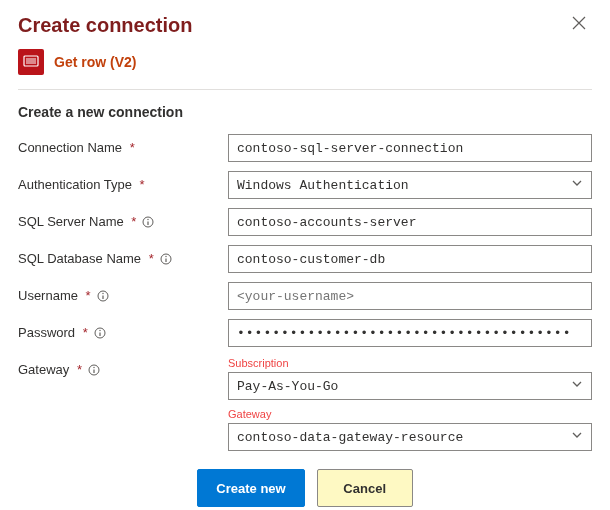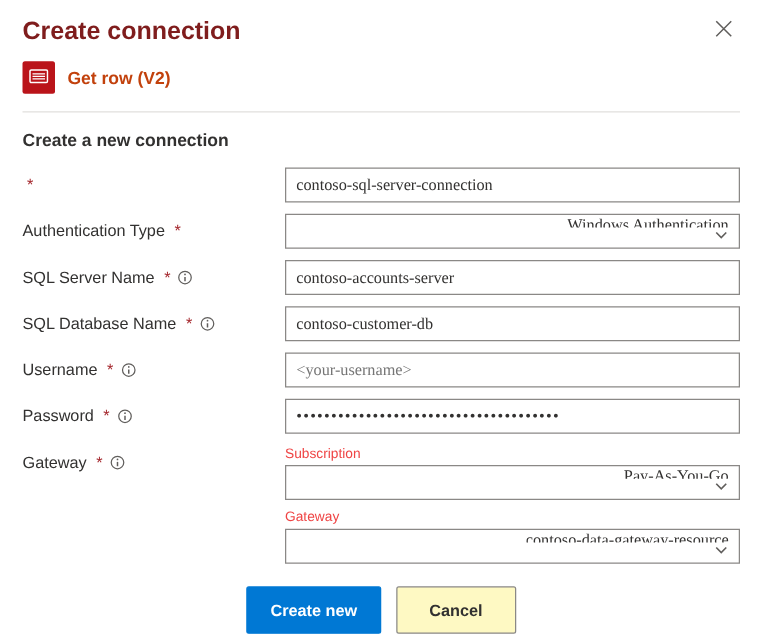--- a/index.html
+++ b/index.html
@@ -82,31 +82,30 @@
     }
     .field-col {
       flex: 1;
     }
     .text-input, .select-box {
       width: 100%;
       height: 28px;
       padding: 0 8px;
       border: 1px solid #8a8886;
       font-size: 13px;
-      font-family: Liberation Serif, serif;
+      font-family: Liberation Mono, monospace;
       background: #fff;
       color: #323130;
     }
     .select-box {
       position: relative;
       display: flex;
-      align-items: flex-end;
+      align-items: center;
       justify-content: space-between;
       cursor: pointer;
-      flex-direction: column;
     }
     .select-label {
       flex: 1;
       white-space: nowrap;
       overflow: hidden;
     }
     .chevron {
       color: #605e5c;
     }
     .sublabel {
@@ -166,20 +165,21 @@
   </div>
   <div class="op-name">Get row (V2)</div>
 </div>
 
 <hr class="divider">
 
 <div class="sub-title">Create a new connection</div>
 
 <div class="form-row">
   <div class="label-col">
+    <span>Connection Name</span>
       <span class="req">&nbsp;*</span>
   </div>
   <div class="field-col">
     <input class="text-input" type="text" value="contoso-sql-server-connection" style="">
   </div>
 </div>
 
 <div class="form-row">
   <div class="label-col">
     <span>Authentication Type</span>

